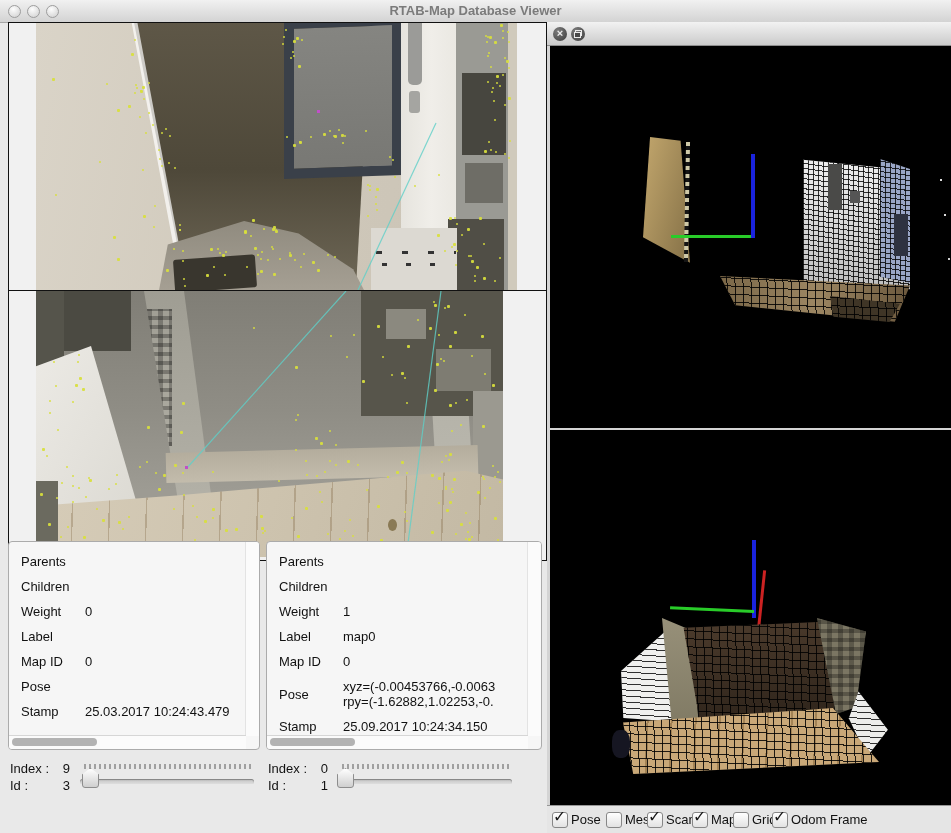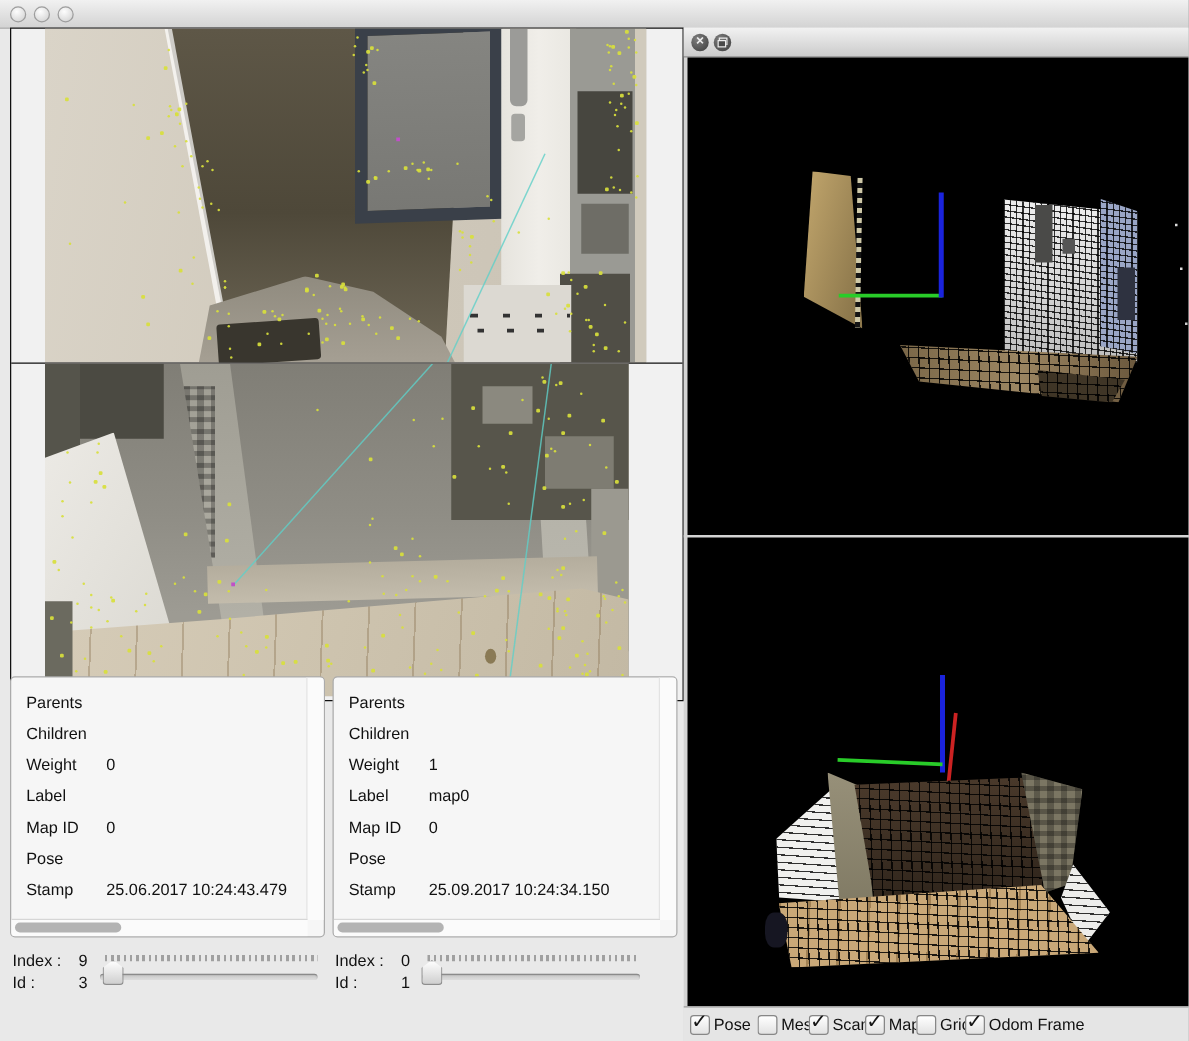--- a/index.html
+++ b/index.html
@@ -94,20 +94,21 @@
 </style>
 </head>
 <body>
 
 <div class="window">
 
   <div class="titlebar">
     <span class="tl" style="left:8px"></span>
     <span class="tl" style="left:27px"></span>
     <span class="tl" style="left:46px"></span>
+    <div class="win-title">RTAB-Map Database Viewer</div>
   </div>
 
   <div class="image-viewer">
 
     <div class="cam cam-top">
       <div style="inset:0;background:linear-gradient(100deg,#dad4c8,#cfc8ba 55%,#cac3b5);"></div>
       <div style="inset:0;clip-path:polygon(20.4% 0,69.6% 0,66.5% 100%,31.2% 100%);background:linear-gradient(180deg,#5e5747 0%,#4e4839 55%,#6f6857 100%);"></div>
       <div style="inset:0;clip-path:polygon(19.9% 0,21.1% 0,31.5% 100%,30.3% 100%);background:rgba(255,255,255,.7);"></div>
 
       <div style="left:110px;top:198px;width:218px;height:69px;clip-path:polygon(6% 100%,10% 34%,45% 0,70% 18%,95% 70%,100% 100%);background:linear-gradient(#908b7f,#a59f93);"></div>
@@ -549,21 +550,21 @@
         </div>
       <div class="irow">
           <span class="fl">Map ID</span>
           <span class="fv">0</span>
         </div>
       <div class="irow">
           <span class="fl" style="align-self:center;">Pose</span>
         </div>
       <div class="irow">
           <span class="fl">Stamp</span>
-          <span class="fv">25.06.2017 10:24:43.479</span>
+          <span class="fv">25.03.2017 10:24:43.479</span>
         </div>
     </div>
     <div class="vsb"></div>
     <div class="hsb">
         <div class="hthumb"></div>
       </div>
   </div>
 
   <div class="info-panel info-b">
     <div class="info-inner">
@@ -582,20 +583,24 @@
       <div class="irow">
           <span class="fl">Label</span>
           <span class="fv">map0</span>
         </div>
       <div class="irow">
           <span class="fl">Map ID</span>
           <span class="fv">0</span>
         </div>
       <div class="irow">
           <span class="fl" style="align-self:center;">Pose</span>
+        <span class="fv">
+            <div>xyz=(-0.00453766,-0.0063</div>
+            <div>rpy=(-1.62882,1.02253,-0.</div>
+          </span>
         </div>
       <div class="irow">
           <span class="fl">Stamp</span>
           <span class="fv">25.09.2017 10:24:34.150</span>
         </div>
     </div>
     <div class="vsb"></div>
     <div class="hsb">
         <div class="hthumb"></div>
       </div>

